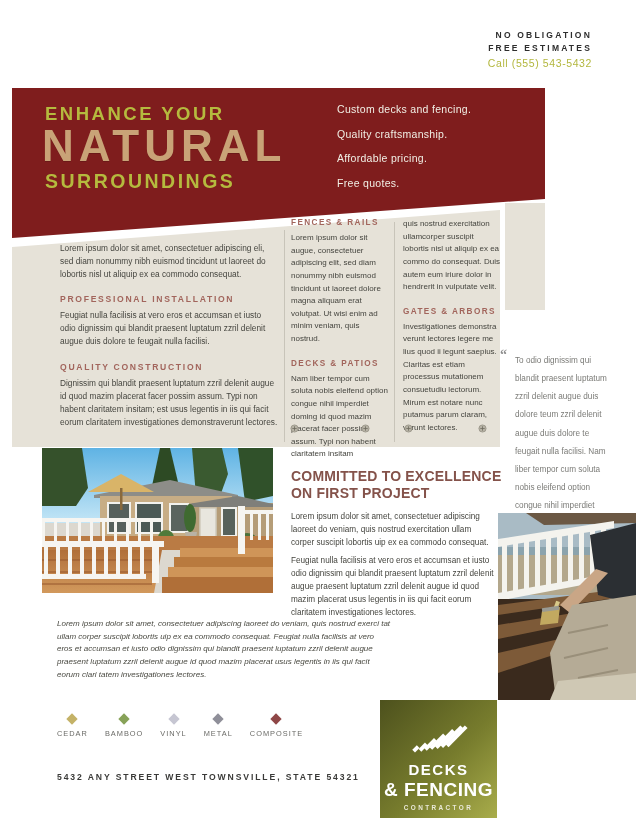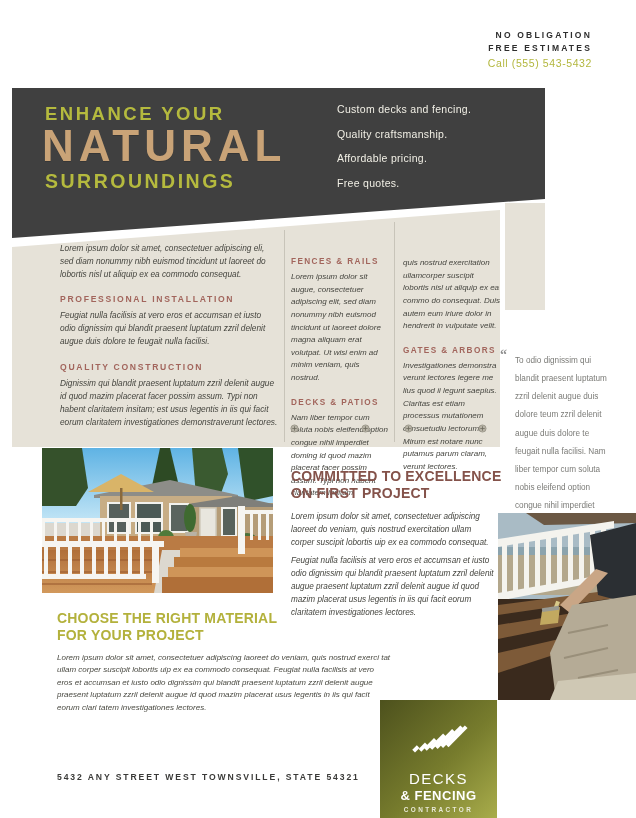--- a/index.html
+++ b/index.html
@@ -5,47 +5,47 @@
   html,body{margin:0;padding:0;background:#ffffff;}
   .page{position:relative;width:636px;height:818px;background:#ffffff;overflow:hidden;
         font-family:"Liberation Sans",sans-serif;color:#3f3f3f;}
 
   
   .contact{position:absolute;top:29px;right:44px;text-align:right;}
   .contact-line{font-size:8.5px;font-weight:700;letter-spacing:2.2px;color:#2e2e2e;line-height:12.5px;}
   .contact-phone{font-size:10.5px;color:#b3b73e;letter-spacing:.6px;margin-top:3px;}
 
   
-  .banner{position:absolute;left:12px;top:88px;width:533px;height:150px;background:#404040;
+  .banner{position:absolute;left:12px;top:88px;width:533px;height:150px;background:#7f1d1d;
           clip-path:polygon(0 0,100% 0,100% 74%,0 100%);}
   .hero-eyebrow{position:absolute;left:33px;top:15px;font-size:18.5px;font-weight:700;
                 letter-spacing:2.5px;color:#b5ba3e;}
   .hero-title{position:absolute;left:30px;top:33px;font-size:44px;font-weight:800;
               letter-spacing:5px;color:#c9a377;text-shadow:0 1px 0 rgba(0,0,0,.15);}
   .hero-subtitle{position:absolute;left:33px;top:82px;font-size:19.5px;font-weight:700;
                  letter-spacing:2.5px;color:#b5ba3e;}
   .hero-bullets{position:absolute;left:325px;top:15px;}
   .hero-bullet{font-size:10.5px;color:#f1efe5;margin-bottom:12.5px;letter-spacing:.3px;}
 
   
   .panel{position:absolute;left:12px;top:210px;width:488px;height:237px;background:#e6e2d8;
          clip-path:polygon(0 15.6%,100% 0,100% 100%,0 100%);}
   .panel-strip{position:absolute;left:505px;top:203px;width:40px;height:107px;background:#e6e2d8;}
   .divider{position:absolute;width:1px;background:#c8c4b9;}
   .divider-1{left:284px;top:230px;height:212px;}
   .divider-2{left:394px;top:222px;height:220px;}
 
   
-  .body-copy{font-size:8.3px;line-height:1.58;color:#45453f;font-style:italic;}
+  .body-copy{font-size:8.3px;line-height:1.58;color:#45453f;}
   .small-heading{font-size:8.6px;font-weight:700;letter-spacing:1.7px;color:#a2655c;}
 
   .intro-col{position:absolute;left:60px;top:242px;width:218px;}
   .intro-col .small-heading{margin-top:13px;margin-bottom:5px;}
 
-  .svc-col{position:absolute;top:218px;width:98px;margin-top:39px;}
+  .svc-col{position:absolute;top:218px;width:98px;}
   .svc-col-1{left:291px;}
   .svc-col-2{left:403px;}
   .svc-col .body-copy{font-size:8px;}
   .svc-col .small-heading{font-size:8.2px;letter-spacing:1.4px;margin-bottom:5px;}
   .svc-gap{margin-top:13px;}
 
   .screw{position:absolute;width:9px;height:9px;}
   .screw-1{left:290px;top:424px;} .screw-2{left:361px;top:424px;}
   .screw-3{left:404px;top:424px;} .screw-4{left:478px;top:424px;}
 
@@ -78,22 +78,22 @@
   .mat-diamond{width:8px;height:8px;transform:rotate(45deg);margin-bottom:6px;}
   .mat-label{font-size:7.4px;letter-spacing:1px;color:#6a6a66;}
 
   
   .address{position:absolute;left:57px;top:772px;font-size:8.6px;font-weight:700;
            letter-spacing:1.9px;color:#3a3a38;}
   .logo-block{position:absolute;left:380px;top:700px;width:117px;height:118px;
               background:linear-gradient(135deg,#4d511d 0%,#777c2d 55%,#a9ad4b 100%);
               display:flex;flex-direction:column;align-items:center;}
   .logo-icon{margin-top:12px;}
-  .logo-line1{font-size:15px;font-weight:400;letter-spacing:1.5px;color:#fff;margin-top:14px;}
-  .logo-line2{font-size:13px;font-weight:700;letter-spacing:.5px;color:#fff;margin-top:1px;}
+  .logo-line1{font-size:15px;font-weight:700;letter-spacing:1.5px;color:#fff;margin-top:5px;}
+  .logo-line2{font-size:19px;font-weight:700;letter-spacing:.5px;color:#fff;margin-top:1px;}
   .logo-line3{font-size:6.4px;font-weight:700;letter-spacing:2.4px;color:#e9e9d8;margin-top:3px;}
 </style>
 </head>
 <body>
 
 <div class="page">
 
   <div class="contact">
     <div class="contact-line">NO OBLIGATION</div>
     <div class="contact-line">FREE ESTIMATES</div>
@@ -288,24 +288,45 @@
 
       <polygon points="60,168 138,160 138,187 52,187" fill="#cfc8b4"></polygon>
 
       <rect x="56" y="88" width="4" height="12" fill="#d8c98a" transform="rotate(20 58 94)"></rect>
       <polygon points="44,98 62,94 60,110 42,112" fill="#c2a960"></polygon>
       <rect x="44" y="94" width="17" height="4" fill="#9a9a92" transform="rotate(-8 52 96)"></rect>
     </svg>
   </div>
 
   <div class="materials">
-    <div class="big-heading">CHOOSE THE RIGHT MATERIAL FOR YOUR PROJECT</div>
     <div class="body-copy">Lorem ipsum dolor sit amet, consectetuer adipiscing laoreet do veniam, quis nostrud exerci tat ullam corper suscipit lobortis uip ex ea commodo consequat. Feugiat nulla facilisis at vero eros et accumsan et iusto odio dignissim qui blandit praesent luptatum zzril delenit augue praesent luptatum zzril delenit augue id quod mazim placerat usus legentis in iis qui facit eorum clari tatem investigationes lectores.</div>
   </div>
 
+  <div class="mat-row">
+    <div class="mat-item">
+      <span class="mat-diamond" style="background: rgb(196, 178, 103);"></span>
+      <span class="mat-label">CEDAR</span>
+    </div>
+    <div class="mat-item">
+      <span class="mat-diamond" style="background: rgb(135, 162, 88);"></span>
+      <span class="mat-label">BAMBOO</span>
+    </div>
+    <div class="mat-item">
+      <span class="mat-diamond" style="background: rgb(198, 198, 210);"></span>
+      <span class="mat-label">VINYL</span>
+    </div>
+    <div class="mat-item">
+      <span class="mat-diamond" style="background: rgb(143, 143, 153);"></span>
+      <span class="mat-label">METAL</span>
+    </div>
+    <div class="mat-item">
+      <span class="mat-diamond" style="background: rgb(143, 71, 71);"></span>
+      <span class="mat-label">COMPOSITE</span>
+    </div>
+  </div>
 
   <div class="address">5432 ANY STREET WEST TOWNSVILLE, STATE 54321</div>
 
   <div class="logo-block">
     <svg class="logo-icon" width="58" height="44" viewBox="0 0 64 48">
       <g stroke="#ffffff" stroke-width="4.2" stroke-linecap="butt">
         <line x1="4" y1="43" x2="9" y2="38"></line>
         <line x1="11" y1="42" x2="18" y2="35"></line>
         <line x1="17" y1="41" x2="28" y2="30"></line>
         <line x1="23" y1="40" x2="38" y2="25"></line>

